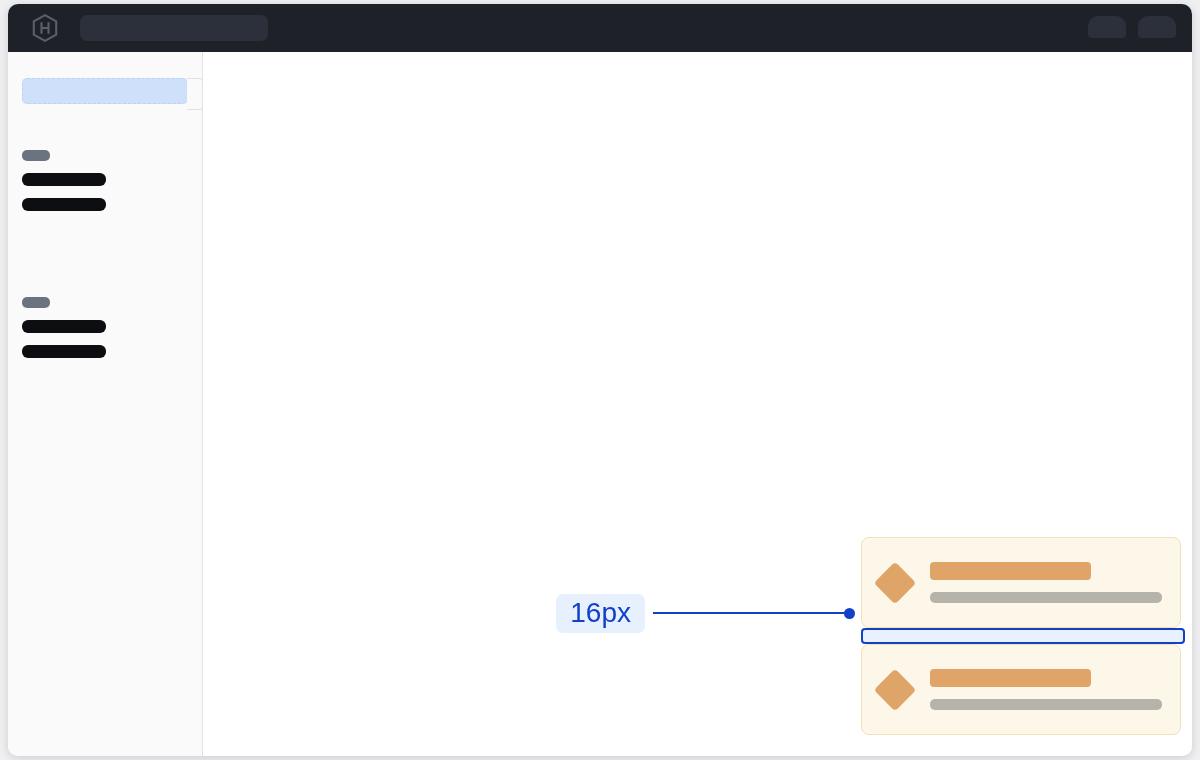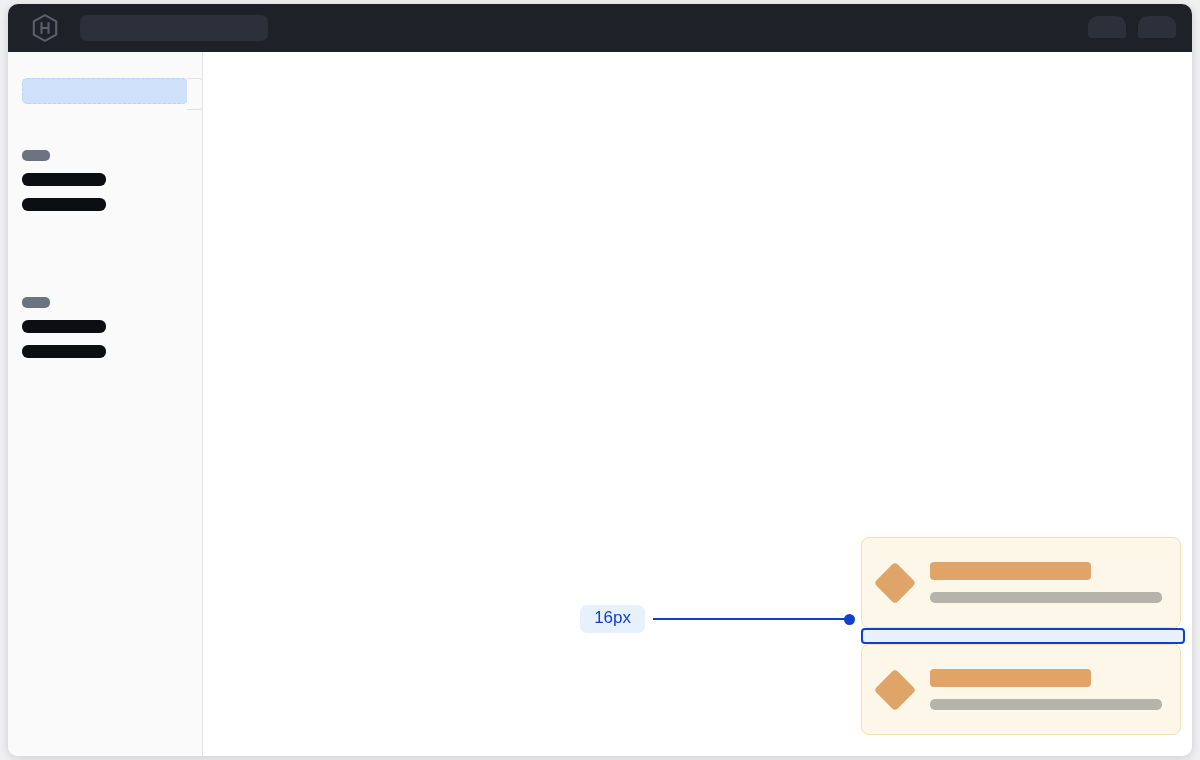--- a/index.html
+++ b/index.html
@@ -206,21 +206,21 @@
     position: absolute;
     right: 337px;
     bottom: 123px;
     display: flex;
     align-items: center;
     z-index: 6;
   }
   #measure-badge {
     background: #e7f0fd;
     color: #1340c9;
-    font-size: 17px;
+    font-size: 28px;
     font-family: "Liberation Sans", sans-serif;
     border-radius: 7px;
     padding: 4px 14px 6px 14px;
     line-height: 1.05;
     white-space: nowrap;
   }
   #measure-line {
     width: 194px;
     height: 2px;
     background: #1340c9;

